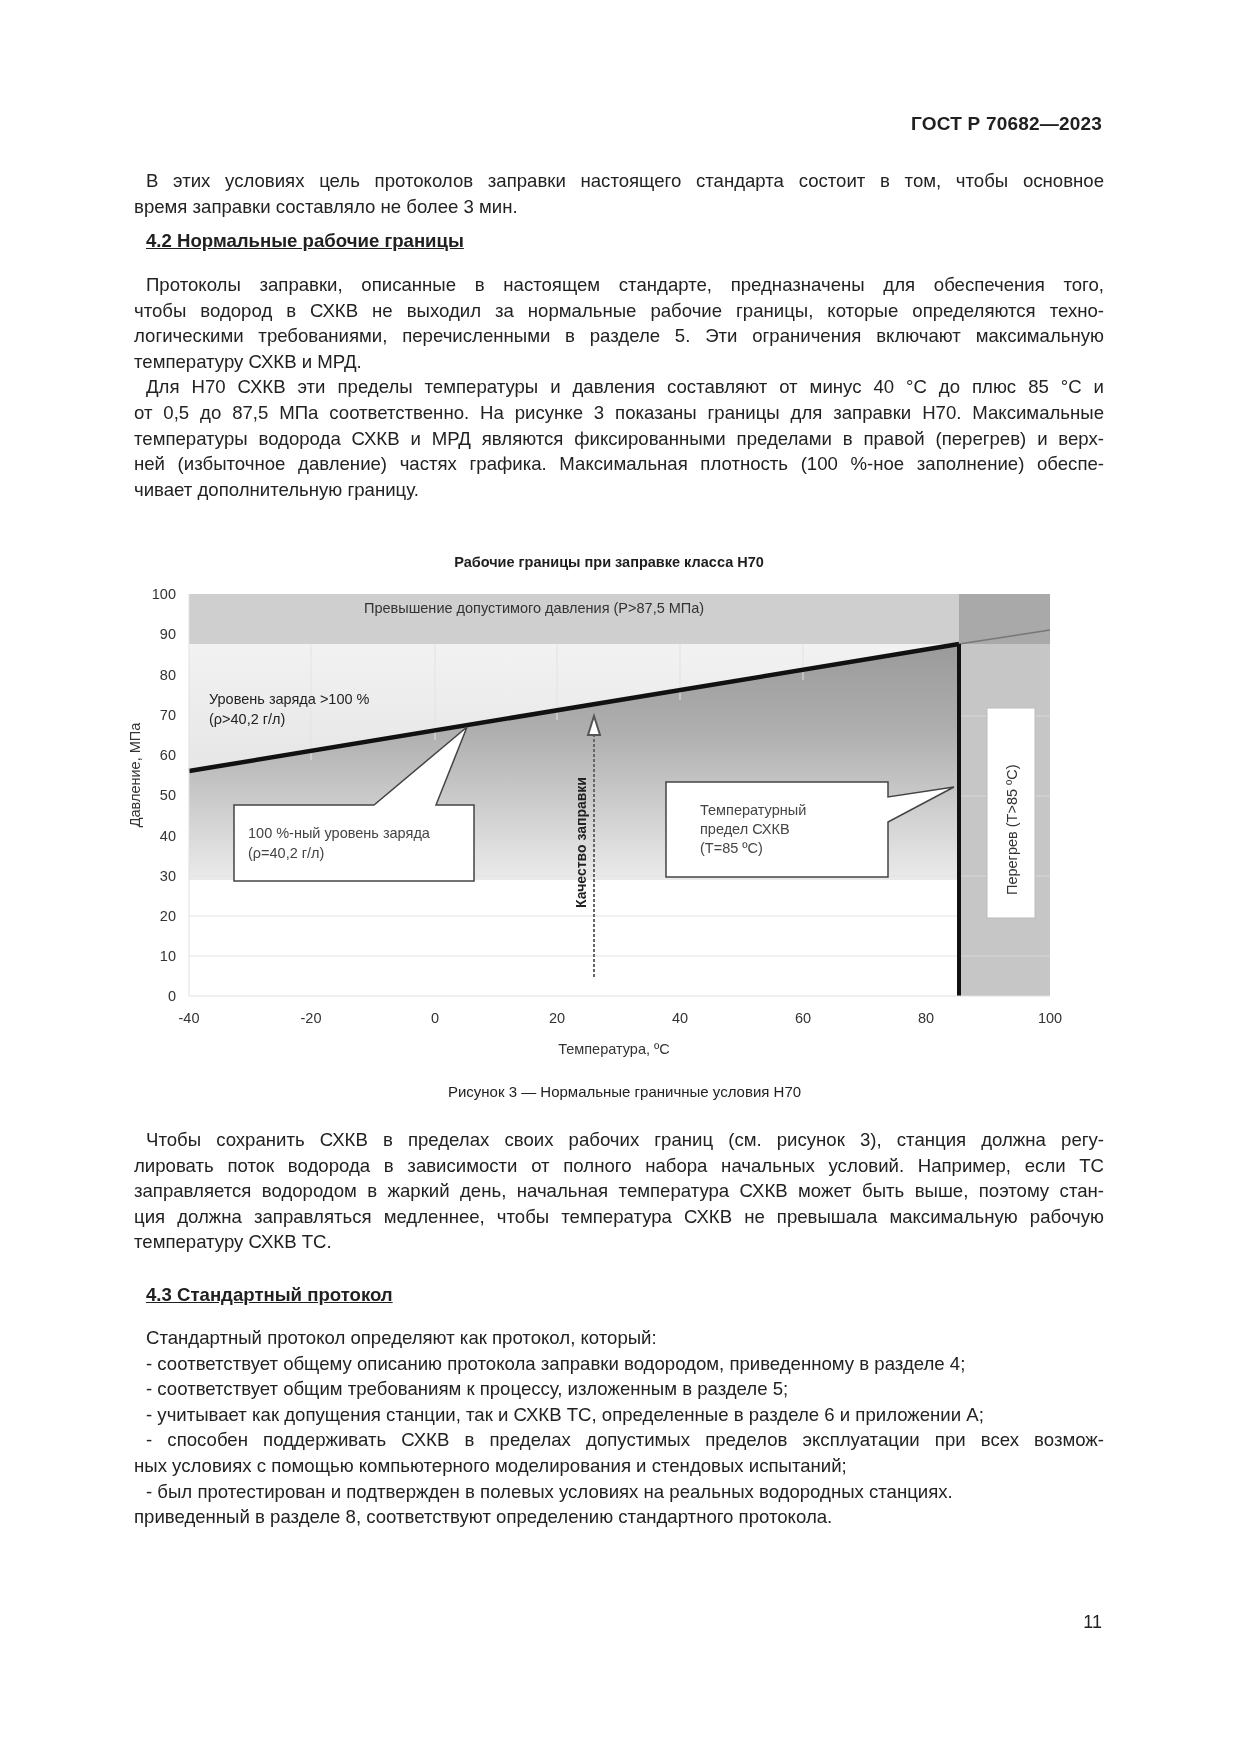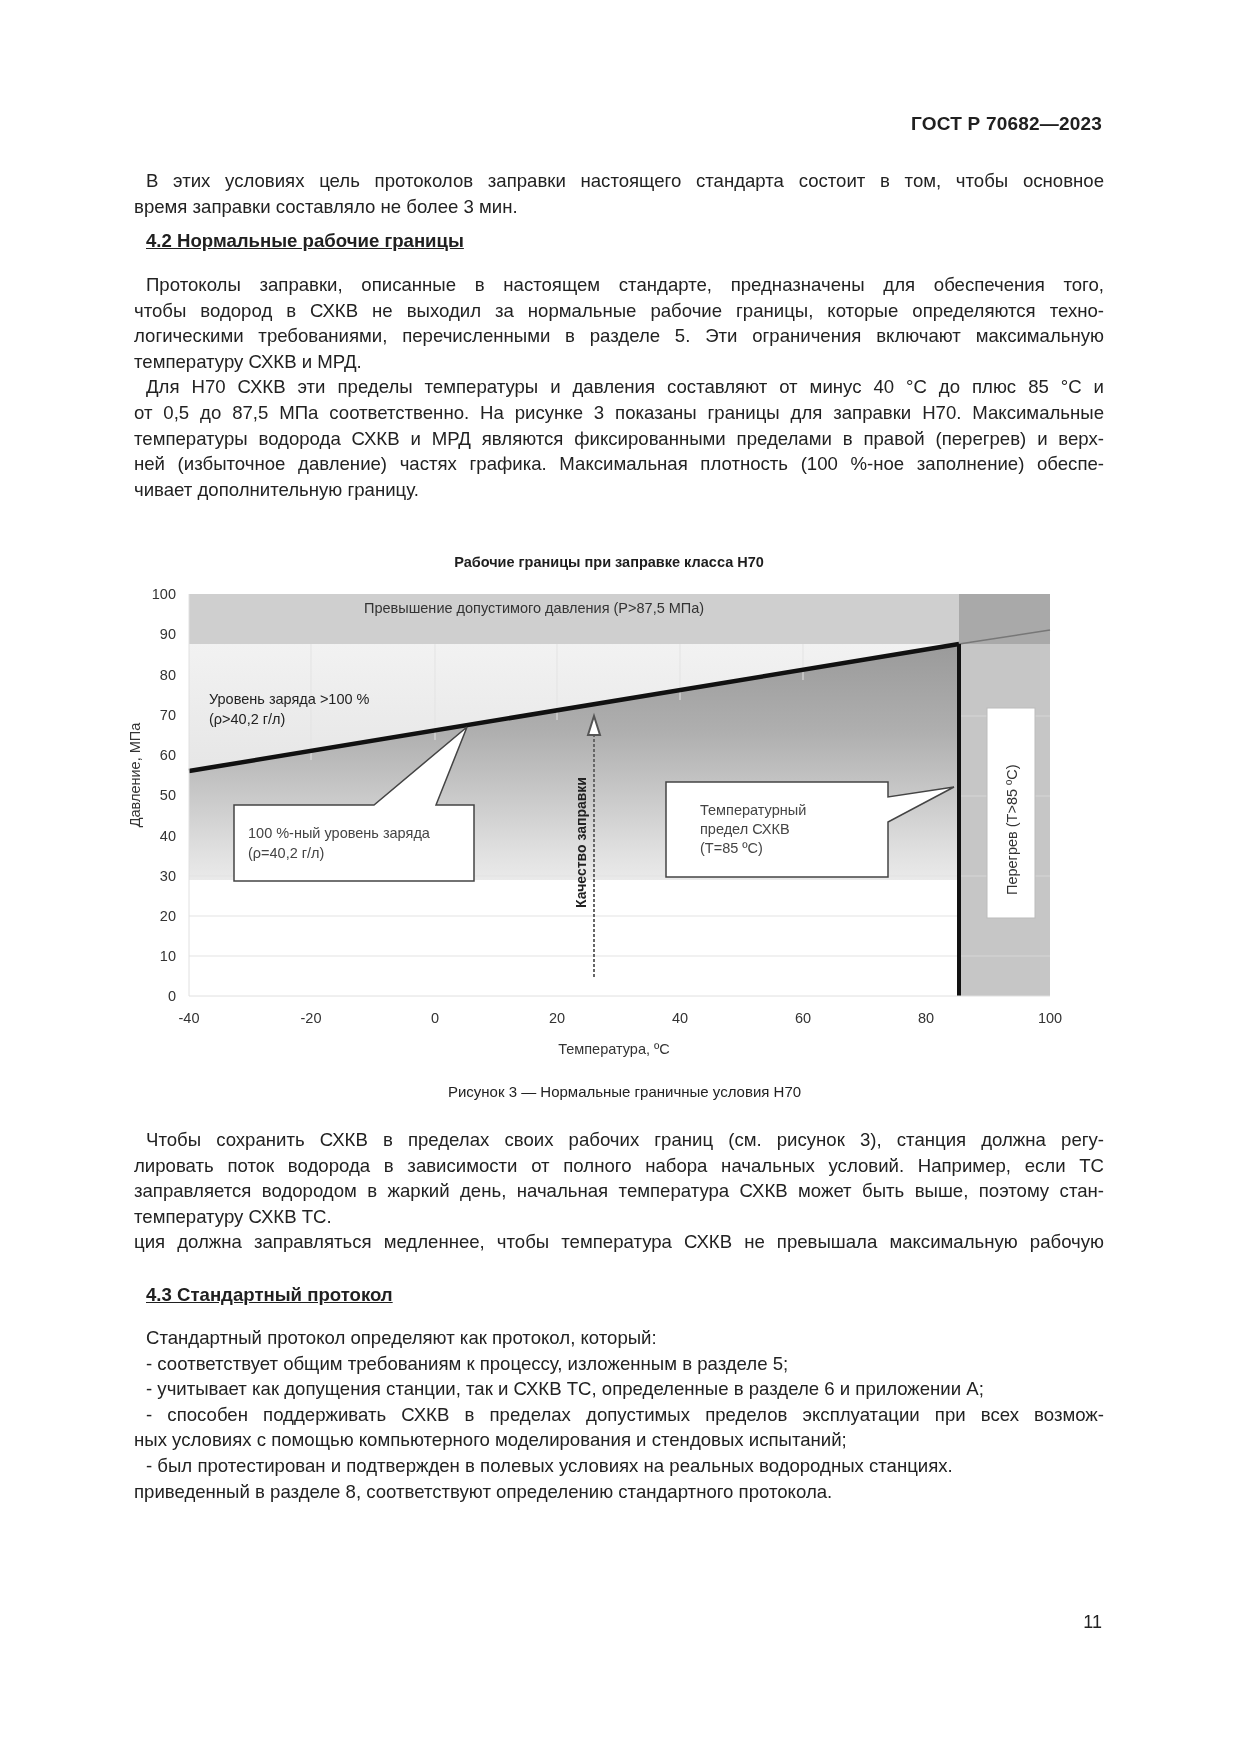--- a/index.html
+++ b/index.html
@@ -145,28 +145,29 @@
     <rect x="983" y="708" width="48" height="210" fill="#ffffff" stroke="#bbb"></rect>
     <text transform="translate(1013,895) rotate(-90)" font-size="14.5" fill="#333">Перегрев (T&gt;85 ºС)</text>
   </svg>
 
   <div class="caption">Рисунок 3 — Нормальные граничные условия Н70</div>
 
   <div class="txt" style="top:1127px;">
     <span class="line ind">Чтобы сохранить СХКВ в пределах своих рабочих границ (см. рисунок 3), станция должна регу-</span>
     <span class="line">лировать поток водорода в зависимости от полного набора начальных условий. Например, если ТС</span>
     <span class="line">заправляется водородом в жаркий день, начальная температура СХКВ может быть выше, поэтому стан-</span>
+    <span class="line">ция должна заправляться медленнее, чтобы температура СХКВ не превышала максимальную рабочую</span>
     <span class="line last">температуру СХКВ ТС.</span>
-    <span class="line">ция должна заправляться медленнее, чтобы температура СХКВ не превышала максимальную рабочую</span>
   </div>
 
   <div class="h2" style="top:1284px;">4.3  Стандартный протокол</div>
 
   <div class="txt" style="top:1325px;">
     <span class="line last ind">Стандартный протокол определяют как протокол, который:</span>
+    <span class="line last ind">- соответствует общему описанию протокола заправки водородом, приведенному в разделе 4;</span>
     <span class="line last ind">- соответствует общим требованиям к процессу, изложенным в разделе 5;</span>
     <span class="line last ind">- учитывает как допущения станции, так и СХКВ ТС, определенные в разделе 6 и приложении А;</span>
     <span class="line ind">- способен поддерживать СХКВ в пределах допустимых пределов эксплуатации при всех возмож-</span>
     <span class="line last">ных условиях с помощью компьютерного моделирования и стендовых испытаний;</span>
     <span class="line last ind">- был протестирован и подтвержден в полевых условиях на реальных водородных станциях.</span>
     <span class="line last">приведенный в разделе 8, соответствуют определению стандартного протокола.</span>
   </div>
 
   <div class="pagenum">11</div>
 </div>

